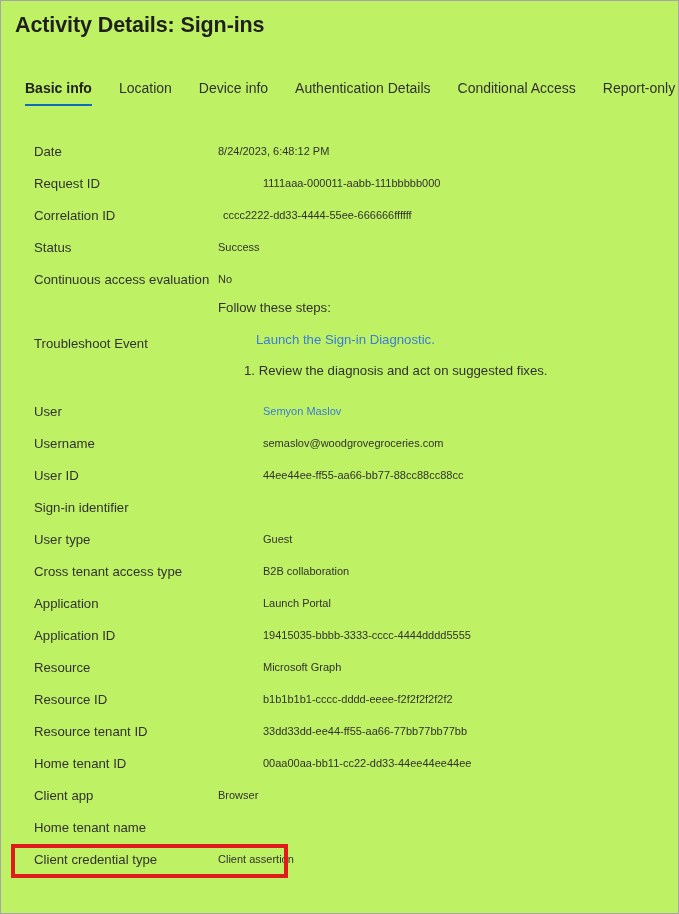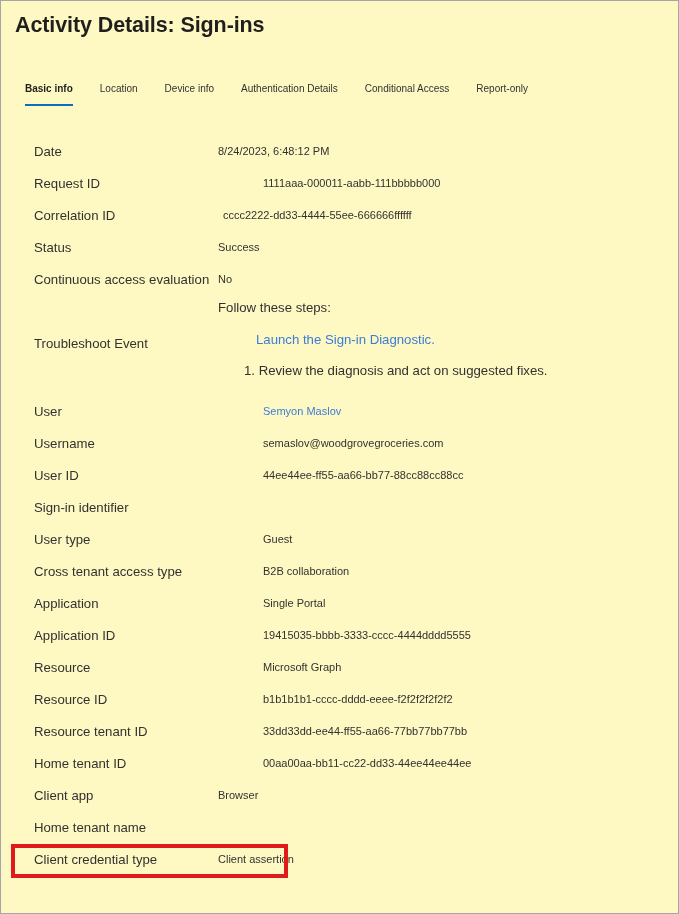--- a/index.html
+++ b/index.html
@@ -14,21 +14,21 @@
     color: #201f1e;
     overflow: hidden;
   }
   .frame {
     position: absolute;
     left: 0; top: 0;
     width: 679px;
     height: 914px;
     box-sizing: border-box;
     border: 1px solid #a6a6a6;
-    background: #fef9c3;
+    background: #bef264;
     overflow: hidden;
   }
   .page-title {
     position: absolute;
     left: 14px;
     top: 12px;
     font-size: 21.5px;
     font-weight: 600;
     letter-spacing: -0.1px;
     color: #201f1e;
@@ -39,21 +39,21 @@
     position: absolute;
     left: 24px;
     top: 79px;
     height: 30px;
     display: flex;
     align-items: flex-start;
     white-space: nowrap;
   }
   .tab {
     position: relative;
-    font-size: 10px;
+    font-size: 14px;
     color: #323130;
     padding: 0 0 9px 0;
     margin-right: 27px;
     cursor: pointer;
     line-height: 17px;
   }
   .tab:last-child { margin-right: 0; }
   .tab.active {
     font-weight: 700;
     color: #201f1e;
@@ -229,21 +229,21 @@
     <div class="row">
       <span class="label">User type</span>
       <span class="value indent1">Guest</span>
     </div>
     <div class="row">
       <span class="label">Cross tenant access type</span>
       <span class="value indent1">B2B collaboration</span>
     </div>
     <div class="row">
       <span class="label">Application</span>
-      <span class="value indent1">Single Portal</span>
+      <span class="value indent1">Launch Portal</span>
     </div>
     <div class="row">
       <span class="label">Application ID</span>
       <span class="value indent1">19415035-bbbb-3333-cccc-4444dddd5555</span>
     </div>
     <div class="row">
       <span class="label">Resource</span>
       <span class="value indent1">Microsoft Graph</span>
     </div>
     <div class="row">

